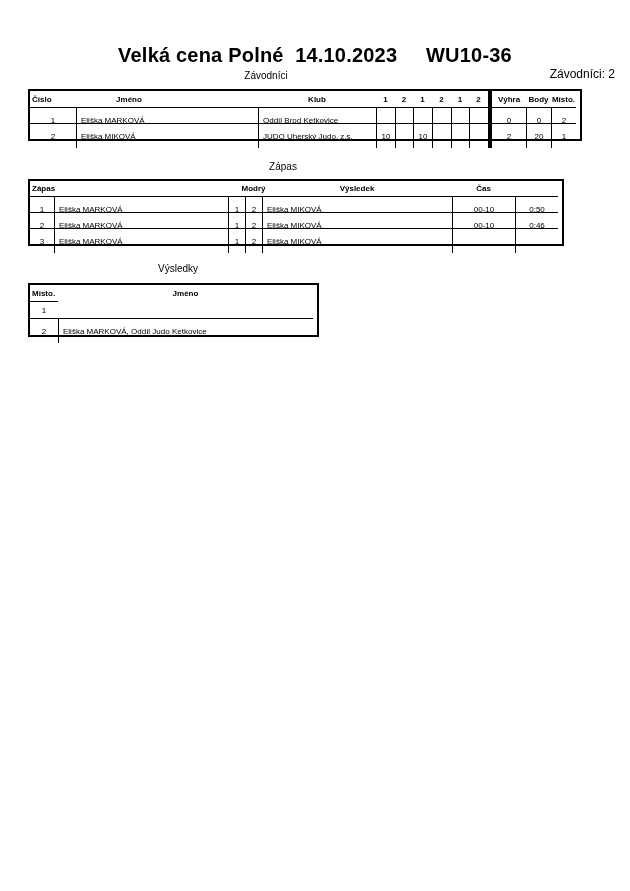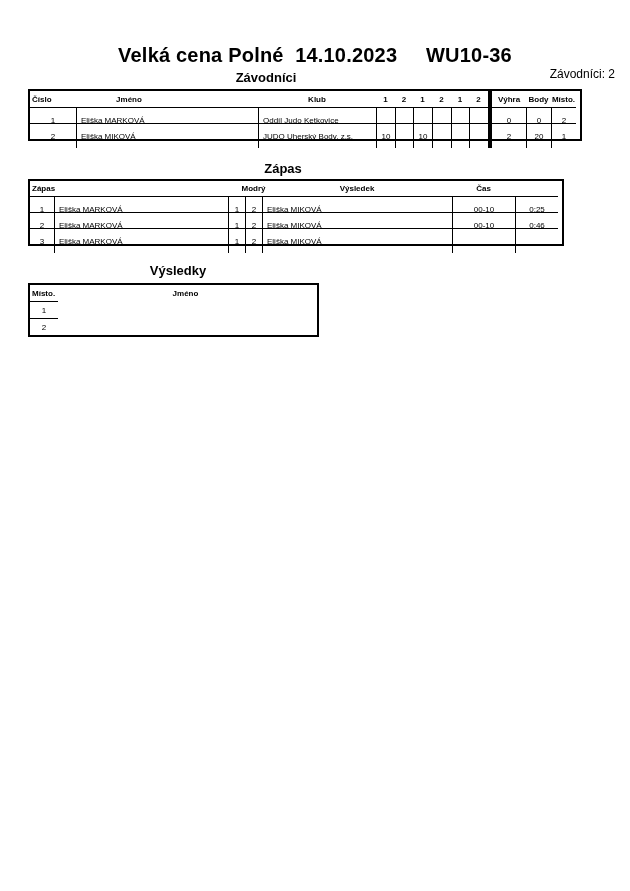--- a/index.html
+++ b/index.html
@@ -2,21 +2,21 @@
 <html><head>
 <meta charset="utf-8">
 <style>
   html,body{margin:0;padding:0;background:#ffffff;}
   body{width:630px;height:891px;font-family:"Liberation Sans",sans-serif;color:#000;}
   .page{position:relative;width:630px;height:891px;background:#fff;overflow:hidden;}
 
   .title{position:absolute;top:44px;left:0;width:630px;text-align:center;
          font-size:20px;font-weight:bold;white-space:pre;letter-spacing:0.2px;}
 
-  .sec-label{position:absolute;font-size:13px;font-weight:bold;
+  .sec-label{position:absolute;font-size:10px;font-weight:normal;
              transform:translateX(-50%);white-space:nowrap;}
   #lbl-zavodnici{left:266px;top:70px;}
   #lbl-zapas{left:283px;top:161px;}
   #lbl-vysledky{left:178px;top:263px;}
   .count{position:absolute;top:67px;right:15px;font-size:12px;}
 
   .tbl{position:absolute;border:2px solid #000;background:#fff;}
   .tr{display:grid;}
   .tr:not(:first-child) .td{border-top:1px solid #000;}
   .td{box-sizing:border-box;display:flex;align-items:center;justify-content:center;
@@ -65,36 +65,36 @@
       <div class="td">1</div>
       <div class="td">2</div>
       <div class="td vyhra-b">Výhra</div>
       <div class="td">Body</div>
       <div class="td">Místo.</div>
     </div>
 
     <div class="tr body">
       <div class="td">1</div>
       <div class="td l">Eliška MARKOVÁ</div>
-      <div class="td l">Oddíl Judo Ketkovice</div>
+      <div class="td l">Oddíl Brod Ketkovice</div>
       <div class="td"></div>
       <div class="td"></div>
       <div class="td"></div>
       <div class="td"></div>
       <div class="td"></div>
       <div class="td"></div>
       <div class="td vyhra-b">0</div>
       <div class="td">0</div>
       <div class="td">2</div>
     </div>
 
     <div class="tr body">
       <div class="td">2</div>
       <div class="td l">Eliška MIKOVÁ</div>
-      <div class="td l">JUDO Uherský Body, z.s.</div>
+      <div class="td l">JUDO Uherský Judo, z.s.</div>
       <div class="td">10</div>
       <div class="td"></div>
       <div class="td">10</div>
       <div class="td"></div>
       <div class="td"></div>
       <div class="td"></div>
       <div class="td vyhra-b">2</div>
       <div class="td">20</div>
       <div class="td">1</div>
     </div>
@@ -112,21 +112,21 @@
       <div class="td">Čas</div>
     </div>
 
     <div class="tr body">
       <div class="td">1</div>
       <div class="td l">Eliška MARKOVÁ</div>
       <div class="td">1</div>
       <div class="td">2</div>
       <div class="td l">Eliška MIKOVÁ</div>
       <div class="td">00-10</div>
-      <div class="td">0:25</div>
+      <div class="td">0:50</div>
     </div>
 
     <div class="tr body">
       <div class="td">2</div>
       <div class="td l">Eliška MARKOVÁ</div>
       <div class="td">1</div>
       <div class="td">2</div>
       <div class="td l">Eliška MIKOVÁ</div>
       <div class="td">00-10</div>
       <div class="td">0:46</div>
@@ -148,16 +148,17 @@
   <div class="tbl" id="t3">
     <div class="tr head">
       <div class="td l">Místo.</div>
       <div class="td">Jméno</div>
     </div>
     <div class="tr body">
       <div class="td">1</div>
     </div>
     <div class="tr body">
       <div class="td">2</div>
+      <div class="td l">Eliška MARKOVÁ, Oddíl Judo Ketkovice</div>
     </div>
   </div>
 
 </div>
 
 </body></html>

